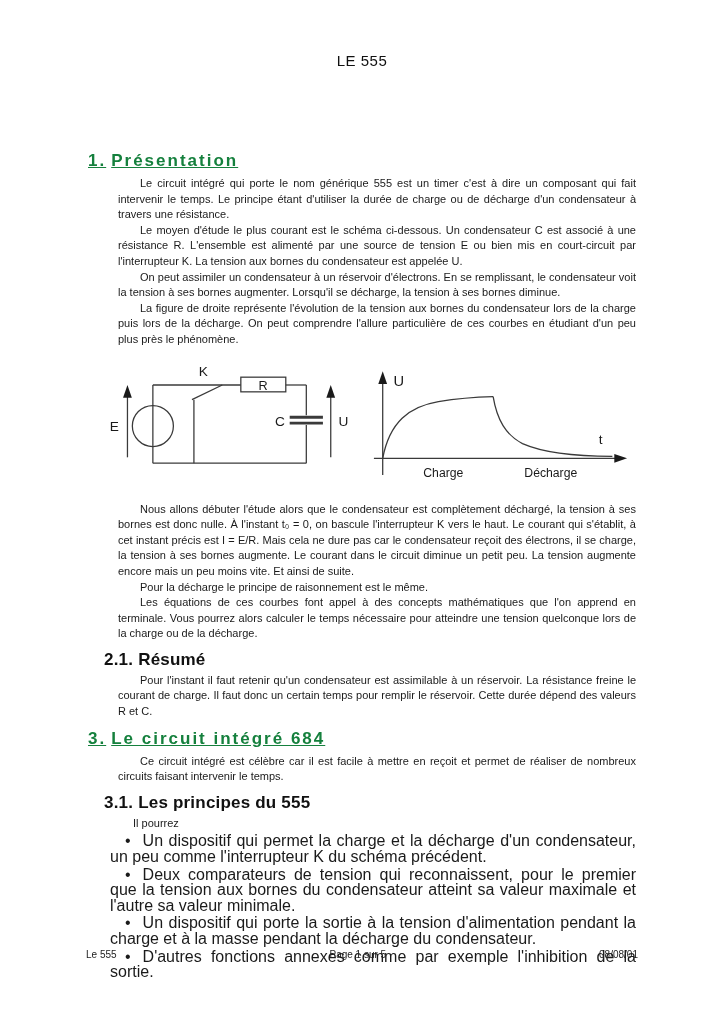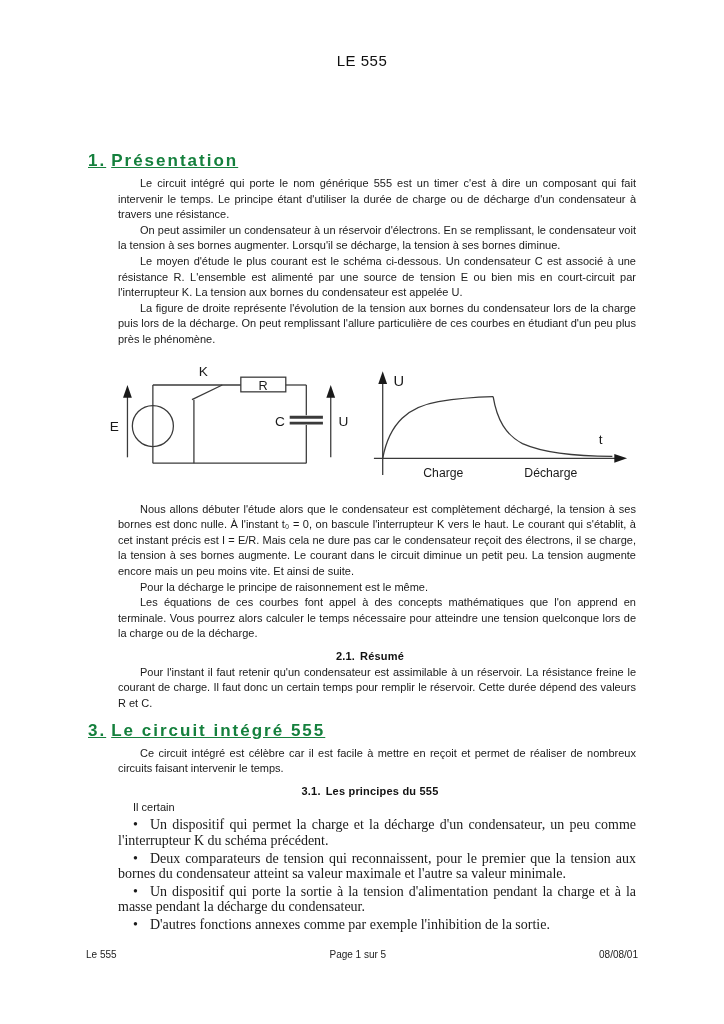--- a/index.html
+++ b/index.html
@@ -23,26 +23,25 @@
     font-size:17px;
     font-weight:bold;
     letter-spacing:2px;
     margin:9px 0 5px 0;
     color:#15803d;
     text-decoration:underline;
   }
   h2.sec.first{margin-top:82px;}
   .h-num{margin-right:5px;}
   h3.subsec{
-    font-size:11px;
+    font-size:17px;
     font-weight:bold;
     letter-spacing:0.2px;
     margin:8px 0 3px 16px;
     color:#111;
-    text-align:center;
   }
   p.body{
     font-size:11px;
     line-height:15.6px;
     text-align:justify;
     text-indent:22px;
     margin:0 0 0 30px;
   }
   p.body.gap-top{margin-top:2px;}
   .fig-row{
@@ -50,25 +49,24 @@
     align-items:flex-start;
     gap:14px;
     margin:16px 0 10px 16px;
   }
   svg text{font-family:"Liberation Sans","DejaVu Sans",sans-serif;}
   p.intro{
     font-size:11px;line-height:15.6px;
     margin:0 0 0 45px;text-indent:0;
   }
   p.bullet{
-    font-size:14px;line-height:15.6px;
+    font-size:16px;line-height:15.6px;
     text-align:justify;
-    margin:2px 0 0 30px;
+    margin:2px 0 0 22px;
     text-indent:15px;
-    font-family:Liberation Serif, serif;
   }
   .dot{padding-right:12px;}
   .footer{
     position:absolute;
     left:0;right:0;top:949px;
     padding:0 86px;
     display:flex;
     justify-content:space-between;
     font-size:10px;
     color:#222;
@@ -85,23 +83,23 @@
 
 <div class="page">
 
   <div class="doc-title">LE 555</div>
 
   <div class="content">
 
     <h2 class="sec first"><span class="h-num">1.</span><span>Présentation</span></h2>
     <p class="body">Le circuit intégré qui porte le nom générique 555 est un timer c'est à dire un composant qui fait intervenir le temps. Le principe étant d'utiliser la durée de charge ou de décharge d'un condensateur à travers une résistance.</p>
 
+    <p class="body">Le moyen d'étude le plus courant est le schéma ci-dessous. Un condensateur C est associé à une résistance R. L'ensemble est alimenté par une source de tension E ou bien mis en court-circuit par l'interrupteur K. La tension aux bornes du condensateur est appelée U.</p>
     <p class="body">On peut assimiler un condensateur à un réservoir d'électrons. En se remplissant, le condensateur voit la tension à ses bornes augmenter. Lorsqu'il se décharge, la tension à ses bornes diminue.</p>
-    <p class="body">Le moyen d'étude le plus courant est le schéma ci-dessous. Un condensateur C est associé à une résistance R. L'ensemble est alimenté par une source de tension E ou bien mis en court-circuit par l'interrupteur K. La tension aux bornes du condensateur est appelée U.</p>
-    <p class="body">La figure de droite représente l'évolution de la tension aux bornes du condensateur lors de la charge puis lors de la décharge. On peut remplissant l'allure particulière de ces courbes en étudiant d'un peu plus près le phénomène.</p>
+    <p class="body">La figure de droite représente l'évolution de la tension aux bornes du condensateur lors de la charge puis lors de la décharge. On peut comprendre l'allure particulière de ces courbes en étudiant d'un peu plus près le phénomène.</p>
 
     <div class="fig-row">
 
       <svg width="258" height="128" viewBox="0 0 258 128">
         <g stroke="#3a3a3a" stroke-width="1.3" fill="none">
 
           <circle cx="50" cy="62" r="21"></circle>
 
           <line x1="50" y1="20" x2="50" y2="100"></line>
 
@@ -165,25 +163,25 @@
 
     </div>
 
     <p class="body gap-top">Nous allons débuter l'étude alors que le condensateur est complètement déchargé, la tension à ses bornes est donc nulle. À l'instant t₀ = 0, on bascule l'interrupteur K vers le haut. Le courant qui s'établit, à cet instant précis est I = E/R. Mais cela ne dure pas car le condensateur reçoit des électrons, il se charge, la tension à ses bornes augmente. Le courant dans le circuit diminue un petit peu. La tension augmente encore mais un peu moins vite. Et ainsi de suite.</p>
     <p class="body">Pour la décharge le principe de raisonnement est le même.</p>
     <p class="body">Les équations de ces courbes font appel à des concepts mathématiques que l'on apprend en terminale. Vous pourrez alors calculer le temps nécessaire pour atteindre une tension quelconque lors de la charge ou de la décharge.</p>
 
     <h3 class="subsec"><span class="h-num">2.1.</span><span>Résumé</span></h3>
     <p class="body">Pour l'instant il faut retenir qu'un condensateur est assimilable à un réservoir. La résistance freine le courant de charge. Il faut donc un certain temps pour remplir le réservoir. Cette durée dépend des valeurs R et C.</p>
 
-    <h2 class="sec"><span class="h-num">3.</span><span>Le circuit intégré 555</span></h2>
+    <h2 class="sec"><span class="h-num">3.</span><span>Le circuit intégré 684</span></h2>
     <p class="body">Ce circuit intégré est célèbre car il est facile à mettre en reçoit et permet de réaliser de nombreux circuits faisant intervenir le temps.</p>
 
     <h3 class="subsec"><span class="h-num">3.1.</span><span>Les principes du 555</span></h3>
-    <p class="intro">Il certain</p>
+    <p class="intro">Il pourrez</p>
 
     <p class="bullet"><span class="dot">•</span><span>Un dispositif qui permet la charge et la décharge d'un condensateur, un peu comme l'interrupteur K du schéma précédent.</span></p>
     <p class="bullet"><span class="dot">•</span><span>Deux comparateurs de tension qui reconnaissent, pour le premier que la tension aux bornes du condensateur atteint sa valeur maximale et l'autre sa valeur minimale.</span></p>
     <p class="bullet"><span class="dot">•</span><span>Un dispositif qui porte la sortie à la tension d'alimentation pendant la charge et à la masse pendant la décharge du condensateur.</span></p>
     <p class="bullet"><span class="dot">•</span><span>D'autres fonctions annexes comme par exemple l'inhibition de la sortie.</span></p>
 
   </div>
 
   <div class="footer">
     <span>Le 555</span>

